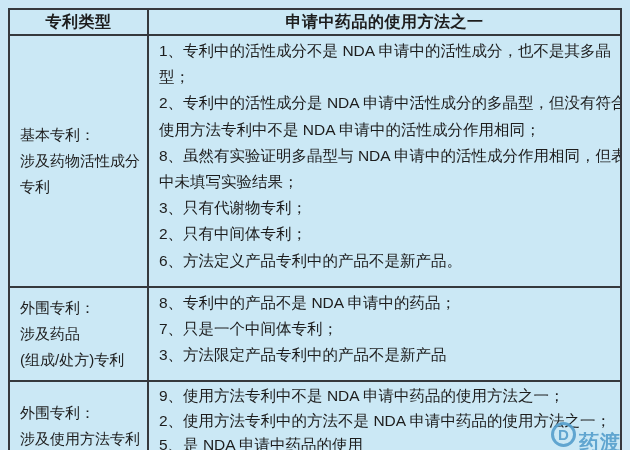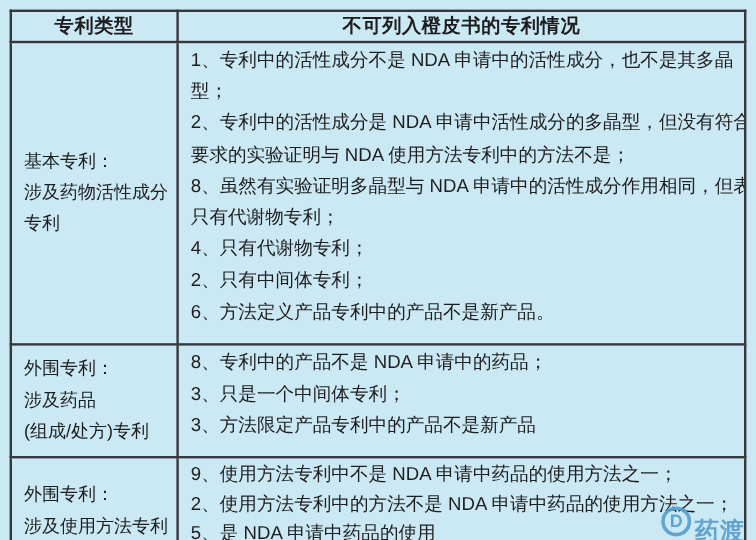--- a/index.html
+++ b/index.html
@@ -93,47 +93,47 @@
 <body>
 
 <table class="patent-table">
   <colgroup>
       <col class="c1">
       <col class="c2">
     </colgroup>
   <tbody>
     <tr class="header-row">
       <th class="header-cell">专利类型</th>
-      <th class="header-cell">不可列入橙皮书的专利情况</th>
+      <th class="header-cell">申请中药品的使用方法之一</th>
     </tr>
 
     <tr class="row-1">
       <td class="type-cell">基本专利：
 涉及药物活性成分
 专利</td>
       <td class="content-cell">
         <div class="line">1、专利中的活性成分不是 NDA 申请中的活性成分，也不是其多晶</div>
         <div class="line">型；</div>
         <div class="line">2、专利中的活性成分是 NDA 申请中活性成分的多晶型，但没有符合</div>
-        <div class="line">要求的实验证明与 NDA 使用方法专利中的方法不是；</div>
+        <div class="line">使用方法专利中不是 NDA 申请中的活性成分作用相同；</div>
         <div class="line">8、虽然有实验证明多晶型与 NDA 申请中的活性成分作用相同，但表</div>
-        <div class="line">只有代谢物专利；</div>
-        <div class="line">4、只有代谢物专利；</div>
+        <div class="line">中未填写实验结果；</div>
+        <div class="line">3、只有代谢物专利；</div>
         <div class="line">2、只有中间体专利；</div>
         <div class="line">6、方法定义产品专利中的产品不是新产品。</div>
       </td>
     </tr>
 
     <tr class="row-2">
       <td class="type-cell">外围专利：
 涉及药品
 (组成/处方)专利</td>
       <td class="content-cell">
         <div class="line">8、专利中的产品不是 NDA 申请中的药品；</div>
-        <div class="line">3、只是一个中间体专利；</div>
+        <div class="line">7、只是一个中间体专利；</div>
         <div class="line">3、方法限定产品专利中的产品不是新产品</div>
       </td>
     </tr>
 
     <tr class="row-3">
       <td class="type-cell">外围专利：
 涉及使用方法专利</td>
       <td class="content-cell">
         <div class="line">9、使用方法专利中不是 NDA 申请中药品的使用方法之一；</div>
         <div class="line">2、使用方法专利中的方法不是 NDA 申请中药品的使用方法之一；</div>

